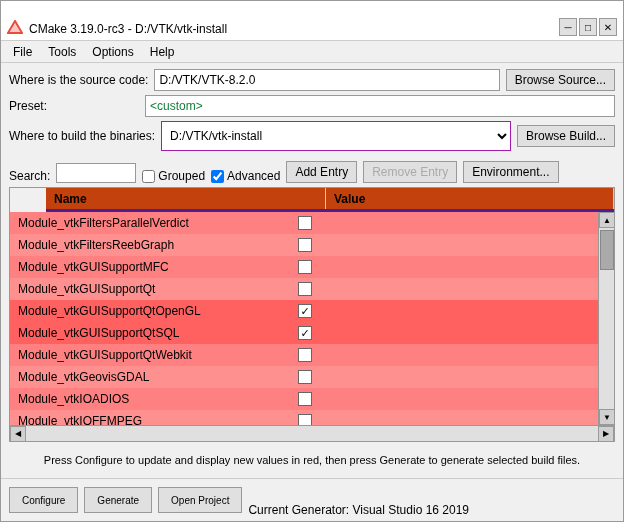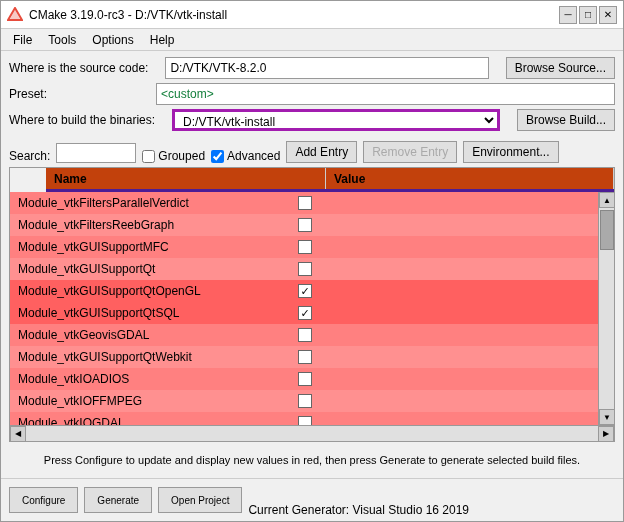--- a/index.html
+++ b/index.html
@@ -15,24 +15,24 @@
       width: 624px;
       height: 522px;
       background: #f0f0f0;
       border: 1px solid #999;
       display: flex;
       flex-direction: column;
     }
     .title-bar {
       background: #fff;
       display: flex;
-      align-items: center;
+      align-items: flex-end;
       padding: 4px 6px;
       border-bottom: 1px solid #ccc;
-      height: 28px;
+      height: 40px;
     }
     .title-bar-icon {
       width: 16px;
       height: 16px;
       margin-right: 6px;
       display: flex;
       align-items: center;
       justify-content: center;
     }
     .title-bar-text {
@@ -70,21 +70,21 @@
     }
     .form-area {
       padding: 6px 8px;
       display: flex;
       flex-direction: column;
       gap: 4px;
     }
     .form-row {
       display: flex;
       align-items: center;
-      gap: 17px;
+      gap: 6px;
     }
     .form-label {
       font-size: 12px;
       white-space: nowrap;
       min-width: 130px;
     }
     .form-input {
       flex: 1;
       height: 22px;
       border: 1px solid #999;
@@ -96,22 +96,22 @@
       flex: 1;
       height: 22px;
       border: 1px solid #999;
       padding: 2px 4px;
       font-size: 12px;
       background: white;
       color: #15803d;
     }
     .form-select {
       flex: 1;
-      height: 22px;
-      border: 3px solid #a21caf;
+      height: 30px;
+      border: 1px solid #a21caf;
       padding: 2px 4px;
       font-size: 12px;
       background: white;
     }
     .browse-btn {
       height: 22px;
       padding: 0 8px;
       border: 1px solid #999;
       background: #e0e0e0;
       cursor: pointer;
@@ -394,27 +394,27 @@
               <div class="checkbox-cell">✓</div>
             </div>
           </div>
           <div class="table-row" style="background: rgb(255, 96, 96);">
             <div class="table-cell name-col">Module_vtkGUISupportQtSQL</div>
             <div class="table-cell value-col">
               <div class="checkbox-cell">✓</div>
             </div>
           </div>
           <div class="table-row">
+            <div class="table-cell name-col">Module_vtkGUISupportQtWebkit</div>
+            <div class="table-cell value-col">
+              <div class="checkbox-cell"></div>
+            </div>
+          </div>
+          <div class="table-row">
             <div class="table-cell name-col">Module_vtkGeovisGDAL</div>
-            <div class="table-cell value-col">
-              <div class="checkbox-cell"></div>
-            </div>
-          </div>
-          <div class="table-row">
-            <div class="table-cell name-col">Module_vtkGUISupportQtWebkit</div>
             <div class="table-cell value-col">
               <div class="checkbox-cell"></div>
             </div>
           </div>
           <div class="table-row">
             <div class="table-cell name-col">Module_vtkIOADIOS</div>
             <div class="table-cell value-col">
               <div class="checkbox-cell"></div>
             </div>
           </div>

